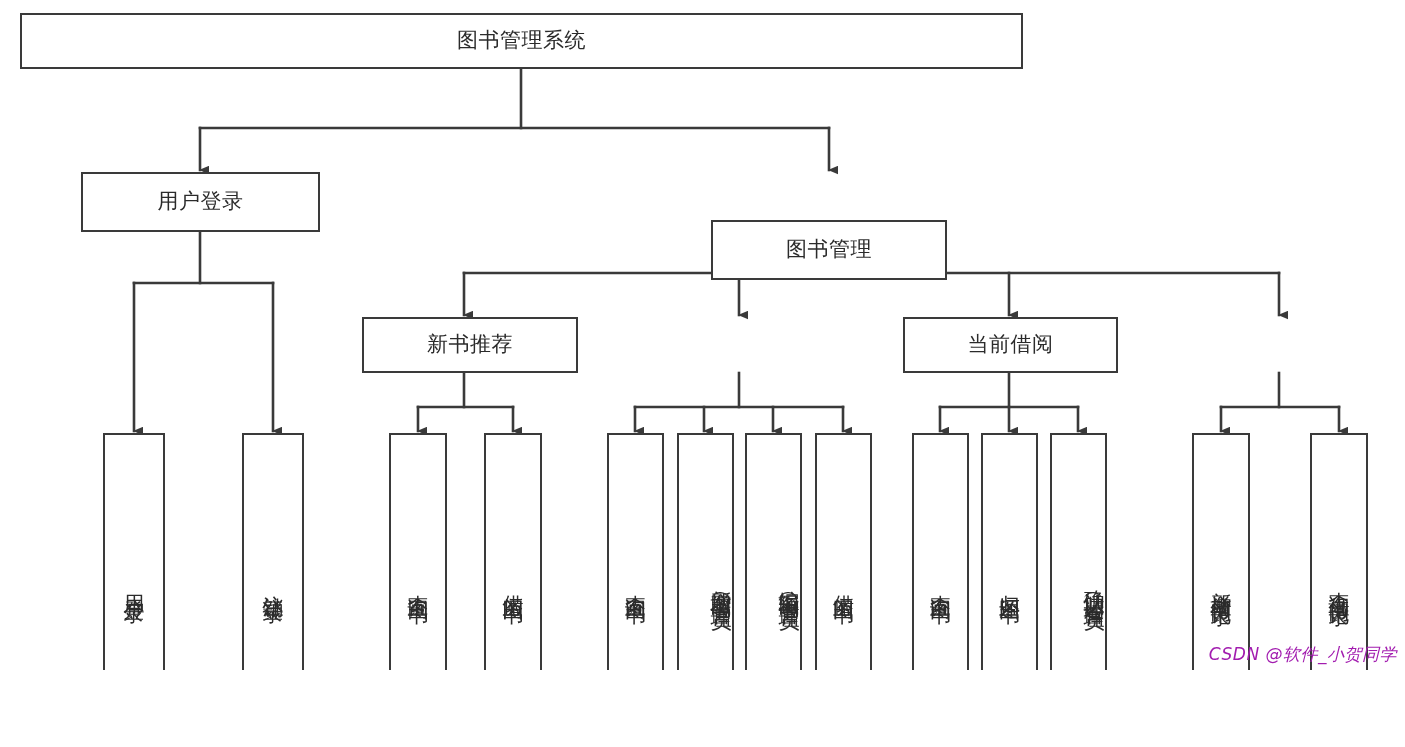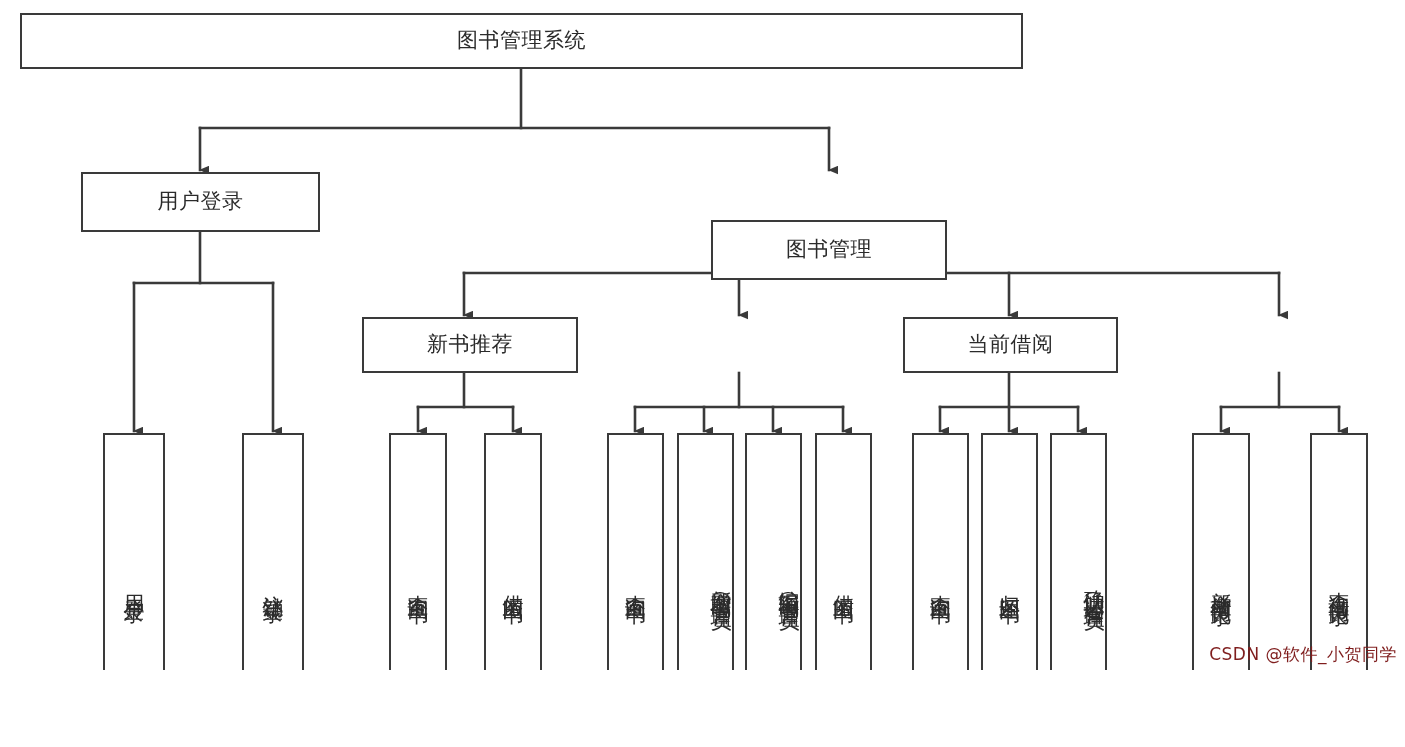--- a/index.html
+++ b/index.html
@@ -57,23 +57,24 @@
     padding-top: 0;
   }
   .node-label {
     display: block;
   }
   #watermark {
     position: absolute;
     right: 8px;
     bottom: 4px;
     font-size: 17px;
-    color: #7f1d1d;
+    color: #a21caf;
     white-space: nowrap;
     letter-spacing: 0.5px;
+    font-style: italic;
   }
 </style>
 </head>
 <body>
 
 <div id="diagram-canvas">
 
   <svg id="connector-layer" viewBox="0 0 1405 747" xmlns="http://www.w3.org/2000/svg">
     <defs>
       <marker id="arrowhead" markerWidth="9" markerHeight="10" refX="4.2" refY="9" orient="auto" markerUnits="userSpaceOnUse">

